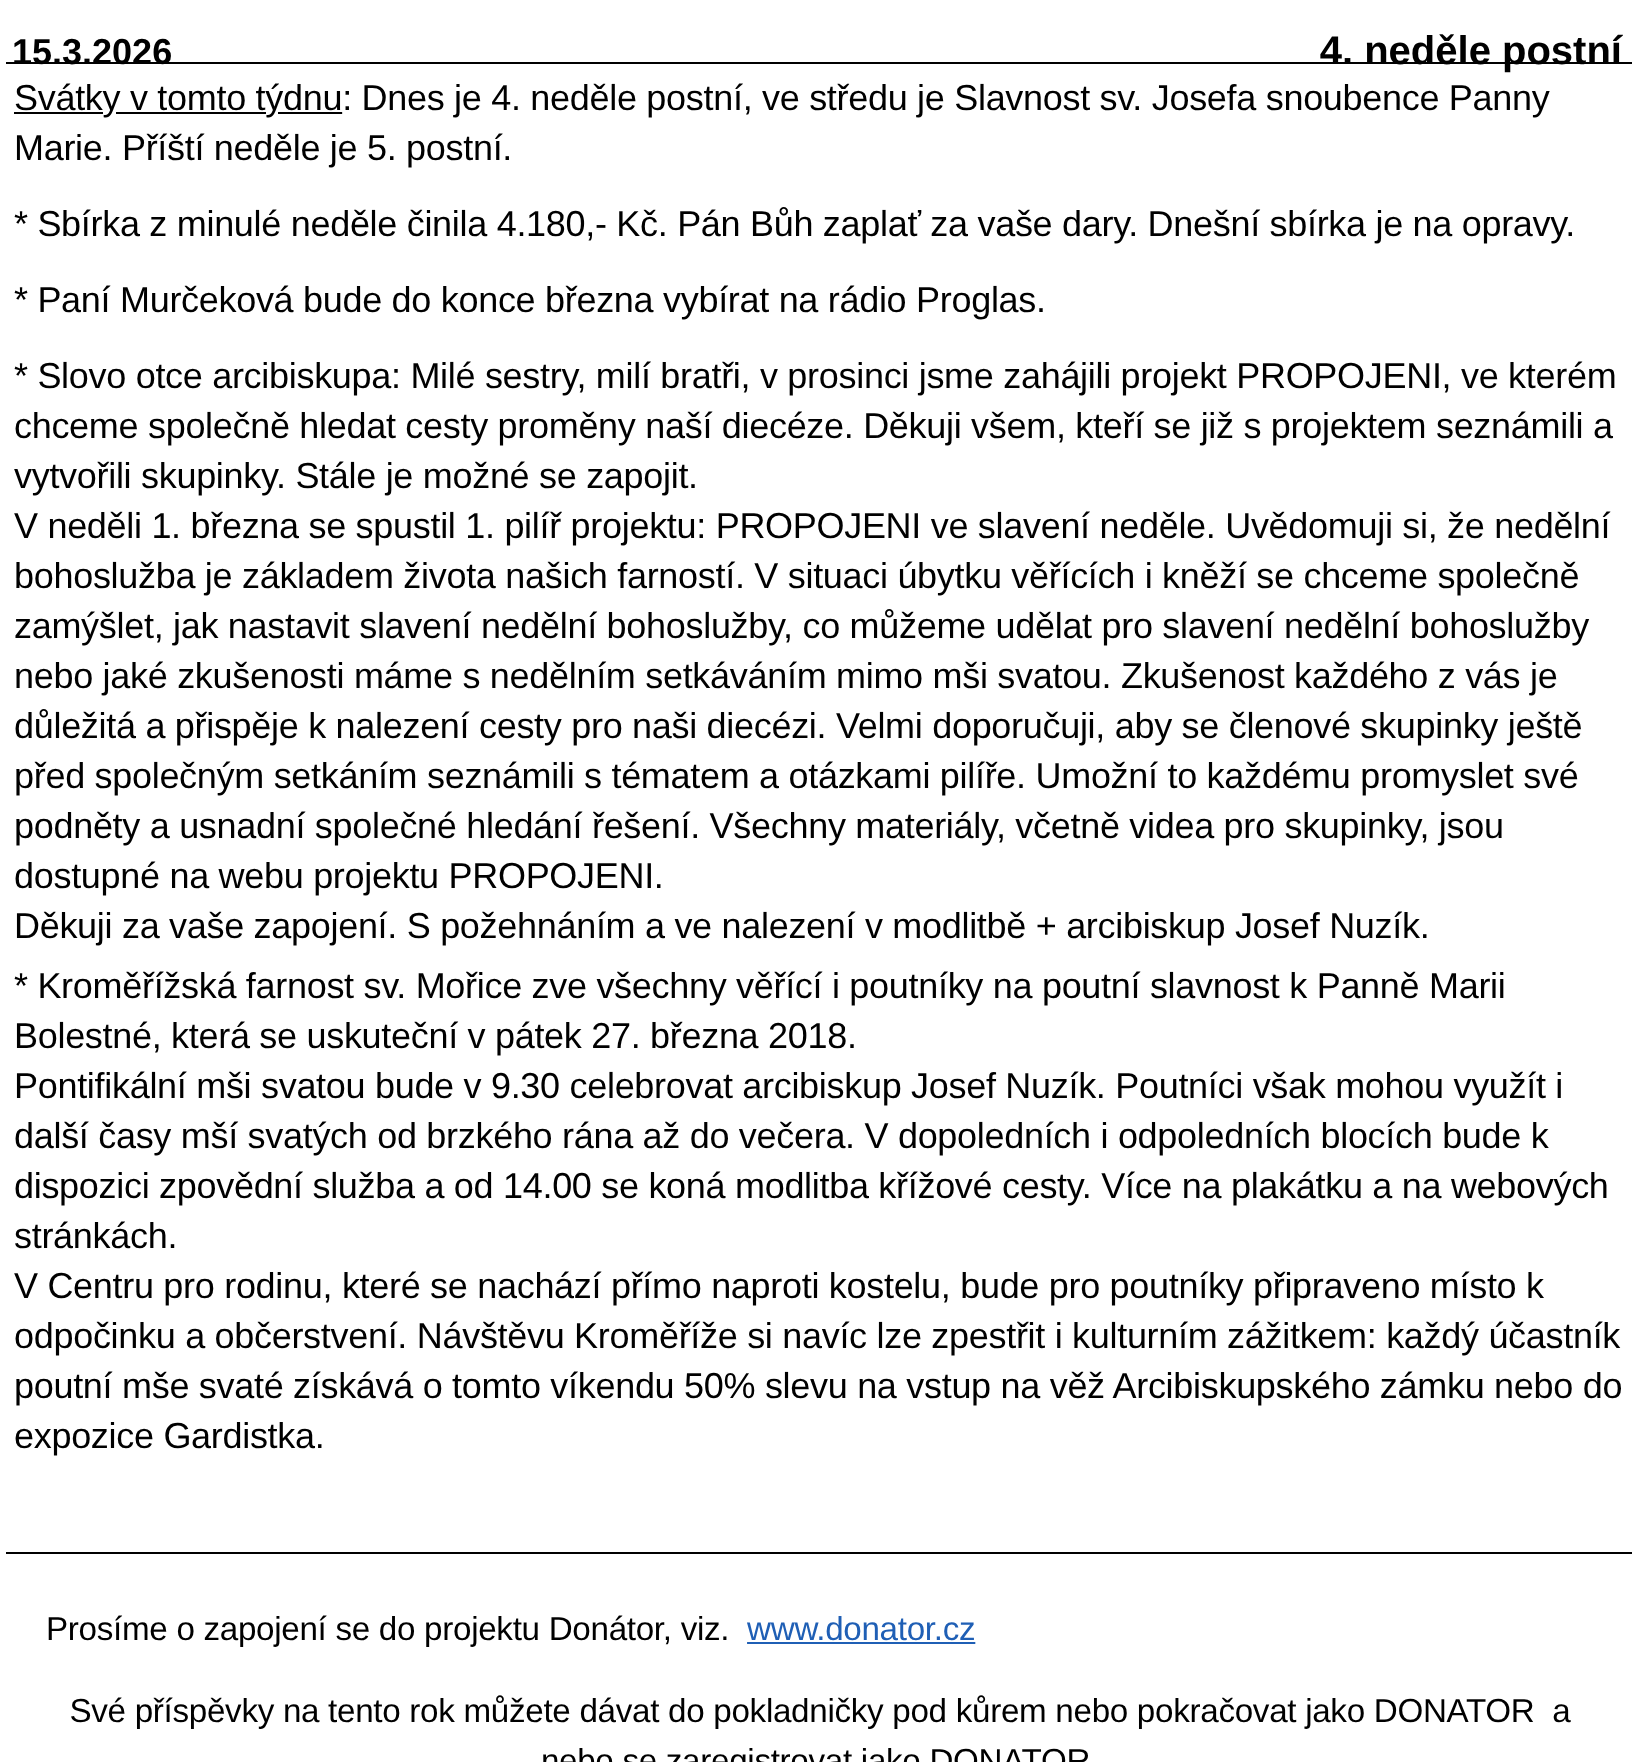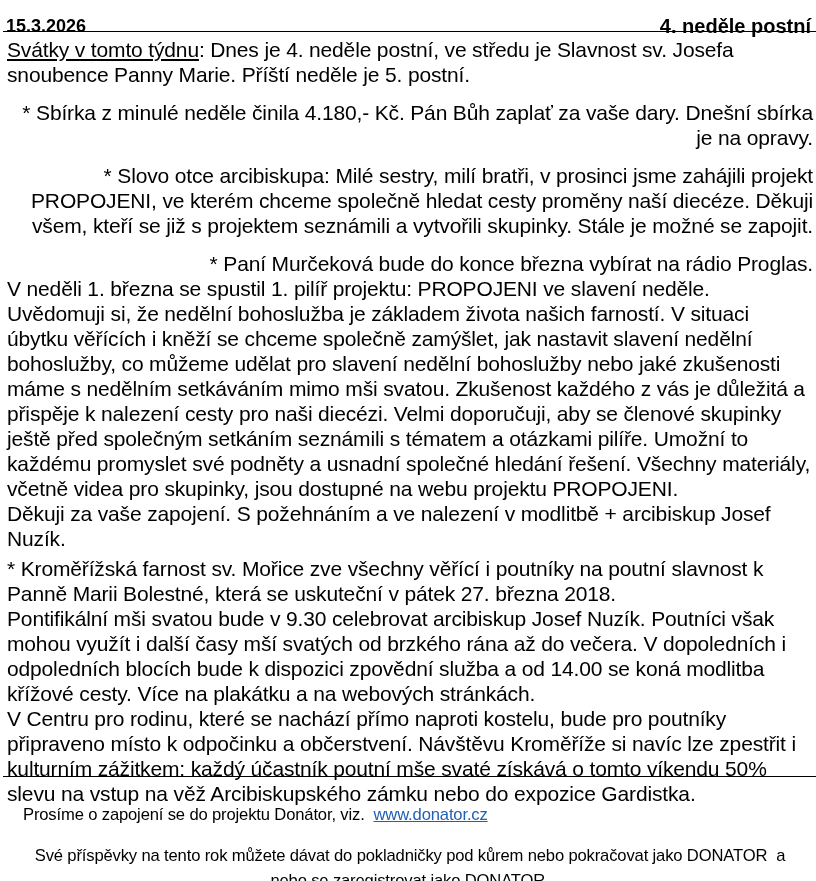--- a/index.html
+++ b/index.html
@@ -19,24 +19,24 @@
       font-weight: bold; font-size: 20px; line-height: 22px;
     }
     .rule {
       position: absolute; left: 3px; right: 0; height: 0;
       border-top: 1.5px solid #000;
     }
     .rule.top { top: 31px; }
     .rule.bottom { top: 776px; }
     .content {
       position: absolute; left: 7px; top: 37px; width: 806px;
-      font-size: 21px; line-height: 25px; letter-spacing: -0.15px;
+      font-size: 18px; line-height: 25px; letter-spacing: -0.15px;
     }
     .content p { margin: 0; }
-    .gap-lg { margin-top: 13px !important; text-align: right; }
+    .gap-lg { margin-top: 13px !important; }
     .gap-sm { margin-top: 5px !important; }
     .underline { text-decoration: underline; }
     .footer {
       position: absolute; left: 7px; top: 786px; width: 806px;
       font-size: 16.6px; line-height: 25px; letter-spacing: -0.15px;
     }
     .footer p { margin: 16px; }
     .footer a { color: #1f5fb5; text-decoration: underline; }
   </style>
 </head>
@@ -46,22 +46,22 @@
   <span class="date">15.3.2026</span>
   <span class="sunday">4. neděle postní</span>
 </div>
 <div class="rule top"></div>
 
 <div class="content">
   <p>
     <span class="underline">Svátky v tomto týdnu</span><span>: Dnes je 4. neděle postní, ve středu je Slavnost sv. Josefa snoubence Panny Marie. Příští neděle je 5. postní.</span>
   </p>
   <p class="gap-lg">* Sbírka z minulé neděle činila 4.180,- Kč. Pán Bůh zaplať za vaše dary. Dnešní sbírka je na opravy.</p>
+  <p class="gap-lg">* Paní Murčeková bude do konce března vybírat na rádio Proglas.</p>
   <p class="gap-lg">* Slovo otce arcibiskupa: Milé sestry, milí bratři, v prosinci jsme zahájili projekt PROPOJENI, ve kterém chceme společně hledat cesty proměny naší diecéze. Děkuji všem, kteří se již s projektem seznámili a vytvořili skupinky. Stále je možné se zapojit.</p>
-  <p class="gap-lg">* Paní Murčeková bude do konce března vybírat na rádio Proglas.</p>
   <p>V neděli 1. března se spustil 1. pilíř projektu: PROPOJENI ve slavení neděle. Uvědomuji si, že nedělní bohoslužba je základem života našich farností. V situaci úbytku věřících i kněží se chceme společně zamýšlet, jak nastavit slavení nedělní bohoslužby, co můžeme udělat pro slavení nedělní bohoslužby nebo jaké zkušenosti máme s nedělním setkáváním mimo mši svatou. Zkušenost každého z vás je důležitá a přispěje k nalezení cesty pro naši diecézi. Velmi doporučuji, aby se členové skupinky ještě před společným setkáním seznámili s tématem a otázkami pilíře. Umožní to každému promyslet své podněty a usnadní společné hledání řešení. Všechny materiály, včetně videa pro skupinky, jsou dostupné na webu projektu PROPOJENI.</p>
   <p>Děkuji za vaše zapojení. S požehnáním a ve nalezení v modlitbě + arcibiskup Josef Nuzík.</p>
   <p class="gap-sm">* Kroměřížská farnost sv. Mořice zve všechny věřící i poutníky na poutní slavnost k Panně Marii Bolestné, která se uskuteční v pátek 27. března 2018.</p>
   <p>Pontifikální mši svatou bude v 9.30 celebrovat arcibiskup Josef Nuzík. Poutníci však mohou využít i další časy mší svatých od brzkého rána až do večera. V dopoledních i odpoledních blocích bude k dispozici zpovědní služba a od 14.00 se koná modlitba křížové cesty. Více na plakátku a na webových stránkách.</p>
   <p>V Centru pro rodinu, které se nachází přímo naproti kostelu, bude pro poutníky připraveno místo k odpočinku a občerstvení. Návštěvu Kroměříže si navíc lze zpestřit i kulturním zážitkem: každý účastník poutní mše svaté získává o tomto víkendu 50% slevu na vstup na věž Arcibiskupského zámku nebo do expozice Gardistka.</p>
 </div>
 
 <div class="rule bottom"></div>
 
 <div class="footer">

